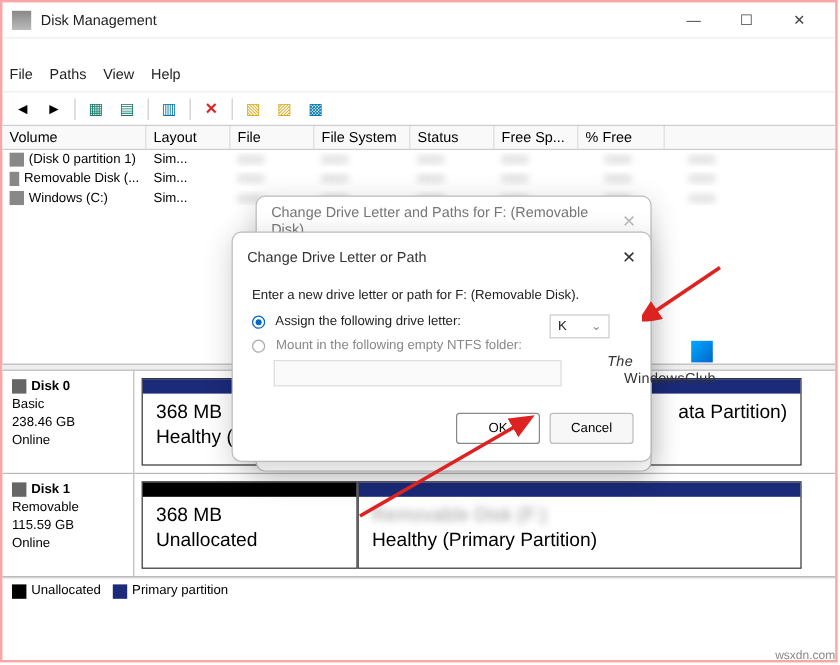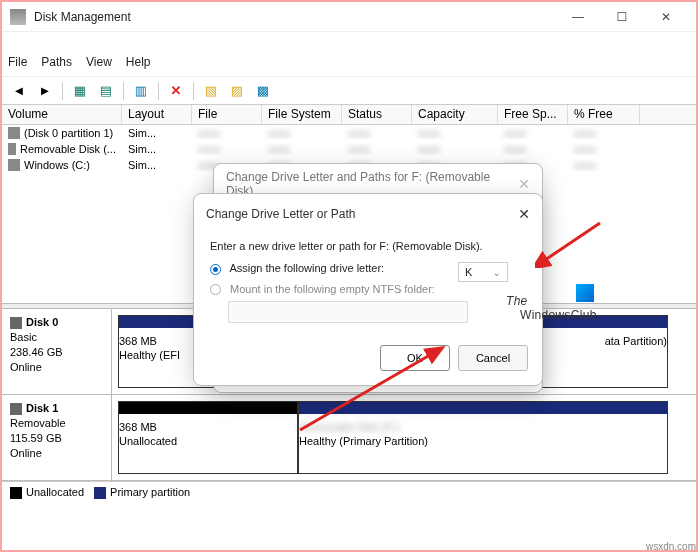--- a/index.html
+++ b/index.html
@@ -17,21 +17,21 @@
 .gh { border-right: 1px solid #ddd; padding: 2px 6px; font-size: 12px; overflow: hidden; white-space: nowrap; }
 .grid-body { }
 .grow { height: 16px; display: flex; align-items: center; }
 .gc { padding: 0 6px; font-size: 11px; white-space: nowrap; overflow: hidden; display: flex; align-items: center; gap: 4px; }
 .vic { width: 12px; height: 12px; background: #888; }
 .blur { color: transparent; text-shadow: 0 0 6px #999; }
 .split { height: 6px; border-top: 1px solid #bbb; border-bottom: 1px solid #bbb; margin-top: 130px; background: #eee; }
 .diskpanel { display: flex; height: 86px; border-bottom: 1px solid #bbb; }
 .diskinfo { width: 110px; padding: 6px 8px; border-right: 1px solid #bbb; font-size: 11px; line-height: 1.35; }
 .diskp { flex: 1; display: flex; padding: 6px; gap: 0; }
-.part { border: 1px solid #333; position: relative; padding: 4px 0; font-size: 11px; }
+.part { border: 1px solid #333; position: relative; padding: 4px 11px; font-size: 16px; }
 .pstripe { position: absolute; top: 0; left: 0; right: 0; height: 12px; }
 .part .pc { margin-top: 14px; line-height: 1.3; }
 .legend { height: 22px; display: flex; align-items: center; gap: 10px; padding: 0 8px; font-size: 11px; border-top: 1px solid #ccc; }
 .sw { width: 12px; height: 12px; display: inline-block; margin-right: 4px; vertical-align: middle; }
 .modal { position: absolute; background: #fff; border: 1px solid #bbb; border-radius: 8px; box-shadow: 0 6px 24px rgba(0,0,0,.18); }
 .parentmodal { left: 213px; top: 163px; width: 330px; height: 230px; }
 .childmodal { left: 193px; top: 193px; width: 350px; }
 .mtitle { height: 40px; display: flex; align-items: center; padding: 0 12px; font-size: 12px; color: #333; }
 .mclose { margin-left: auto; font-size: 14px; color: #333; }
 .mbody { padding: 6px 16px 12px; font-size: 11px; color: #222; }
@@ -84,21 +84,20 @@
     <div class="tbtn" style="color:#da2">▨</div>
     <div class="tbtn" style="color:#07a">▩</div>
   </div>
 
   <div class="grid-head" id="gh">
       <div class="gh" style="width: 120px;">Volume</div>
       <div class="gh" style="width: 70px;">Layout</div>
       <div class="gh" style="width: 70px;">File</div>
       <div class="gh" style="width: 80px;">File System</div>
       <div class="gh" style="width: 70px;">Status</div>
-      <div class="gh" style="width: 86px;">Capacity</div>
       <div class="gh" style="width: 70px;">Free Sp...</div>
       <div class="gh" style="width: 72px;">% Free</div>
     </div>
   <div class="grid-body" id="gb">
       <div class="grow">
         <div class="gc" style="width: 120px;"><span class="vic"></span>(Disk 0 partition 1)</div>
         <div class="gc" style="width: 70px;">Sim...</div>
         <div class="gc blur" style="width: 70px;">xxxx</div>
         <div class="gc blur" style="width: 80px;">xxxx</div>
         <div class="gc blur" style="width: 70px;">xxxx</div>

